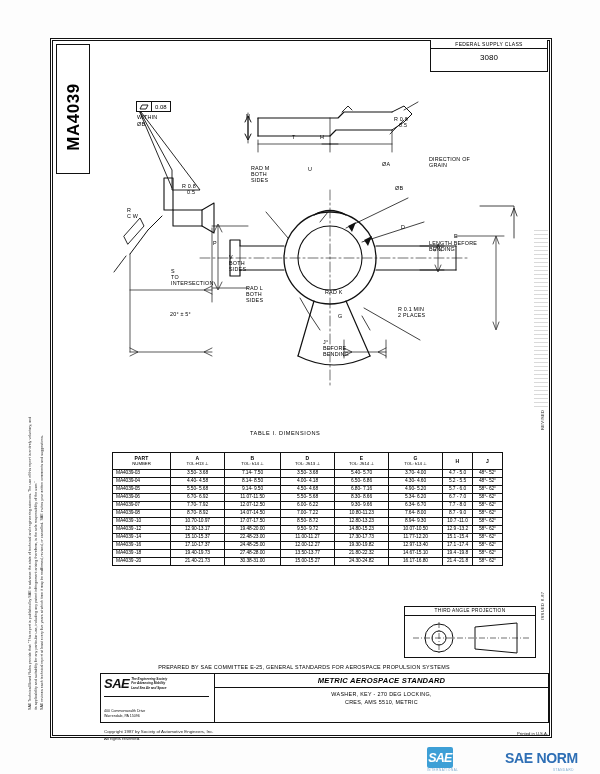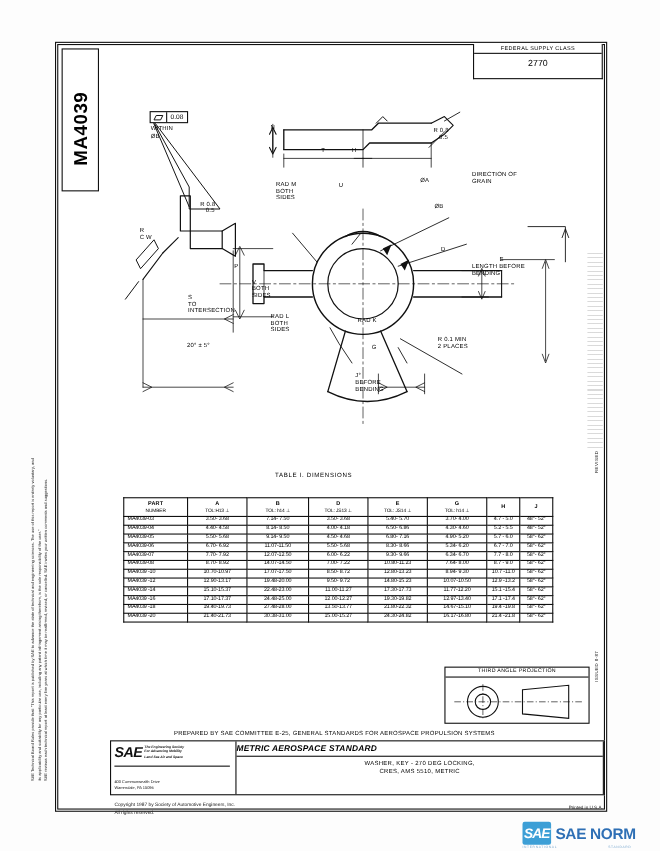--- a/index.html
+++ b/index.html
@@ -236,21 +236,21 @@
     border-right: 1.1px solid #111;
     position: relative;
   }
   .tb-right {
     width: 100px;
     position: relative;
   }
   .tb-std-title {
     position: absolute;
     top: 2px; left: 0; width: 100%;
-    text-align: left;
+    text-align: center;
     font-size: 7.6px;
     font-weight: bold;
     font-style: italic;
     letter-spacing: 0.2px;
     color: #000;
     border-bottom: 1px solid #111;
     padding-bottom: 2px;
   }
   .tb-desc {
     position: absolute;
@@ -348,20 +348,21 @@
     display: flex; align-items: center; justify-content: center;
   }
   .wm-badge span {
     font-size: 12.5px; font-weight: bold; font-style: italic;
     color: #fff; letter-spacing: -0.8px;
   }
   .wm-text {
     font-size: 14px; font-weight: bold;
     color: #2e6fb5;
     letter-spacing: -0.3px;
+    margin-left: 48px;
   }
   .wm-sub {
     position: absolute;
     left: 0; bottom: -4px;
     font-size: 3px;
     color: #7aa8cf;
     letter-spacing: 0.6px;
   }
   .wm-sub2 {
     position: absolute;
@@ -403,21 +404,21 @@
 
   <div class="sheet-border"></div>
   <div class="sheet-inner"></div>
 
   <div class="ma-tab">
     <span>MA4039</span>
   </div>
 
   <div class="fsc-box">
     <div class="fsc-label">FEDERAL SUPPLY CLASS</div>
-    <div class="fsc-value">2770</div>
+    <div class="fsc-value">3080</div>
   </div>
 
   <div class="draw-area">
     <svg width="498" height="400" viewBox="0 0 498 400">
       <g stroke="#111" fill="none" stroke-width="1.1" stroke-linecap="round" stroke-linejoin="round">
 
         <path d="M86,68 L120,148" stroke-width="0.9"></path>
         <path d="M86,68 L148,150 L120,150 L120,130 L86,68" stroke-width="0.9"></path>
 
         <rect x="112" y="138" width="9" height="32" stroke-width="1.1"></rect>

